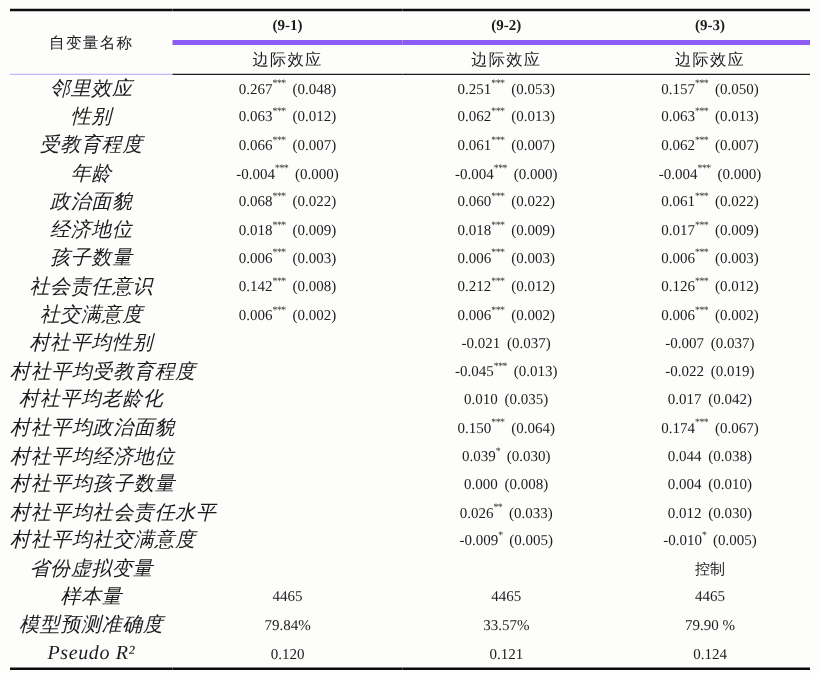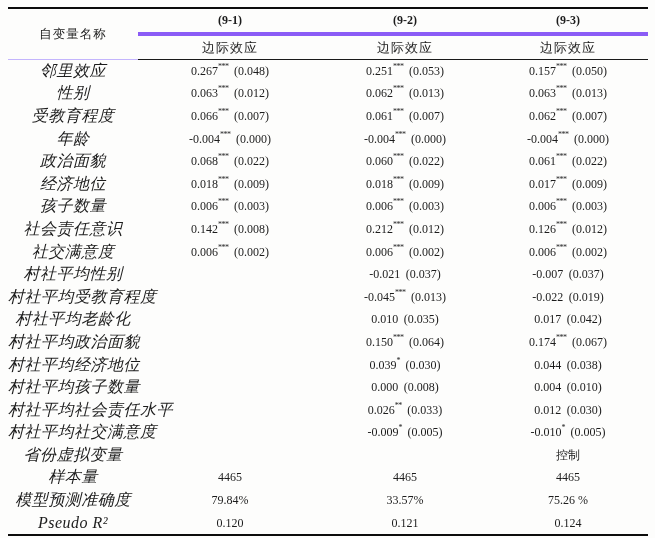--- a/index.html
+++ b/index.html
@@ -186,21 +186,21 @@
         <tr>
           <td class="row-label">样本量</td>
           <td>4465</td>
           <td>4465</td>
           <td>4465</td>
         </tr>
         <tr>
           <td class="row-label">模型预测准确度</td>
           <td>79.84%</td>
           <td>33.57%</td>
-          <td>75.26 %</td>
+          <td>79.90 %</td>
         </tr>
         <tr>
           <td class="row-label">Pseudo R²</td>
           <td>0.120</td>
           <td>0.121</td>
           <td>0.124</td>
         </tr>
       </tbody>
   </table>
 </div>

